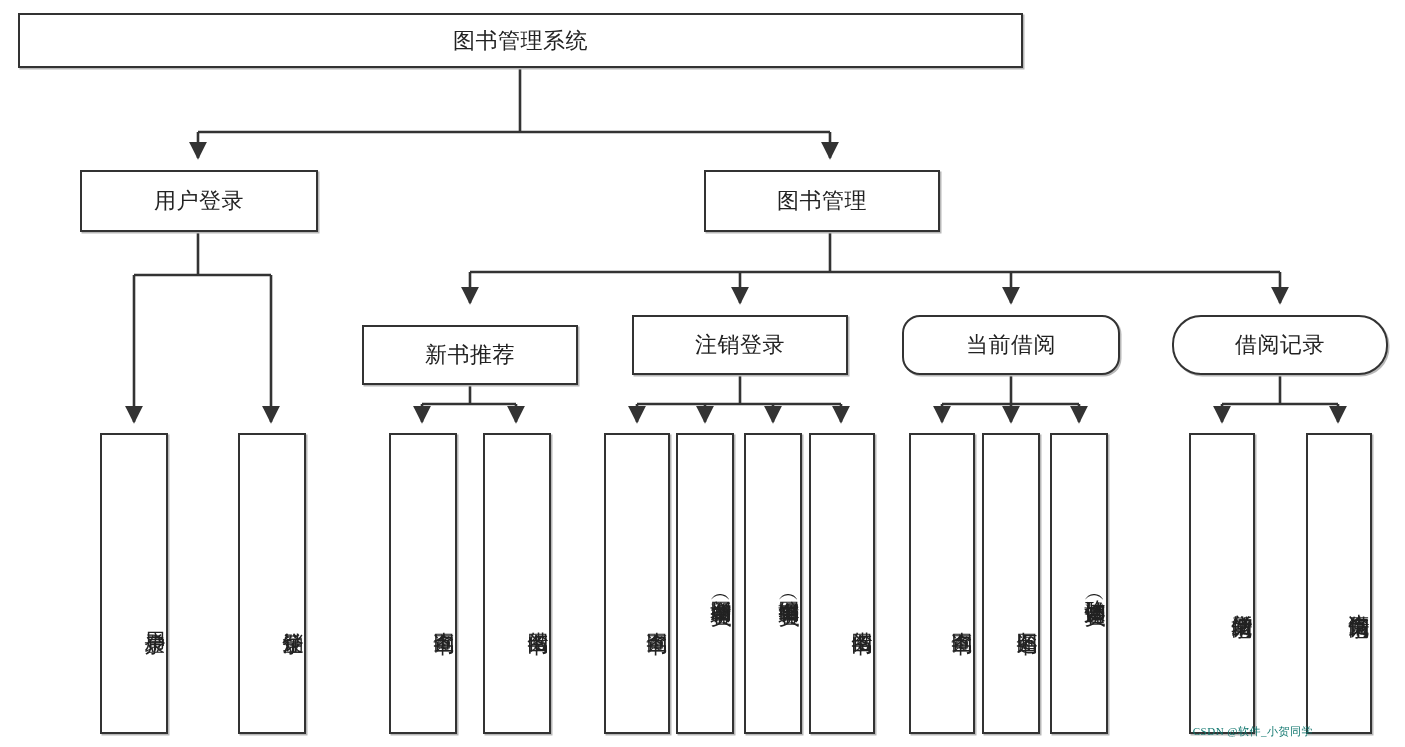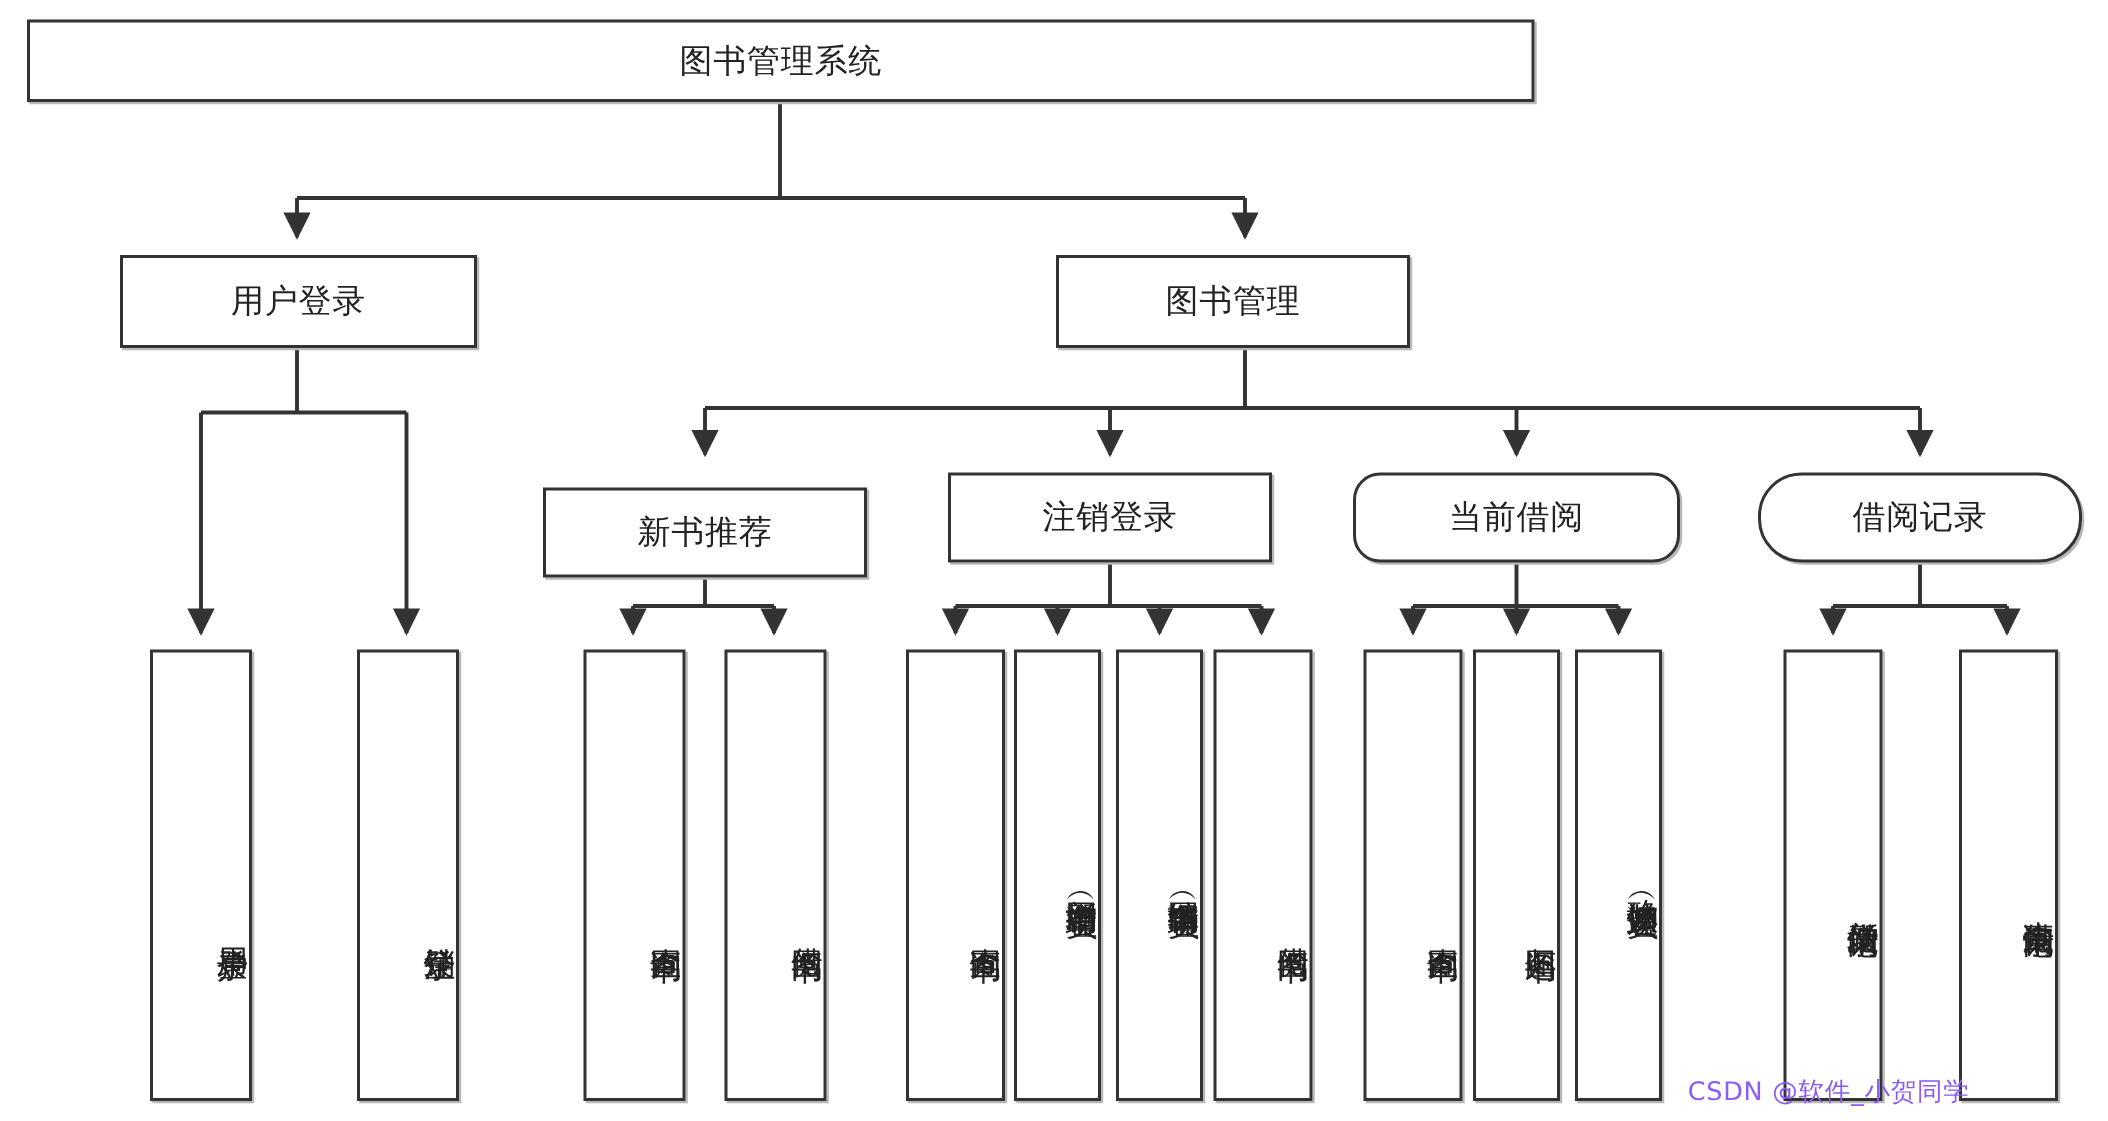--- a/index.html
+++ b/index.html
@@ -64,24 +64,25 @@
     position: absolute;
     left: 0; top: 0;
     width: 1405px;
     height: 747px;
     pointer-events: none;
   }
   .watermark {
     position: absolute;
     right: 10px;
     bottom: 8px;
-    font-size: 17px;
-    color: #8b5cf6;
+    font-size: 11px;
+    color: #0f766e;
     white-space: nowrap;
     letter-spacing: 0.5px;
+    font-family: Liberation Serif, serif;
   }
 </style>
 </head>
 <body>
 
 <div id="diagram-root">
 
   <svg class="connectors" viewBox="0 0 1405 747" xmlns="http://www.w3.org/2000/svg">
     <defs>
       <marker id="arrow" viewBox="0 0 10 10" refX="9" refY="5" markerWidth="7" markerHeight="7" orient="auto-start-reverse">

